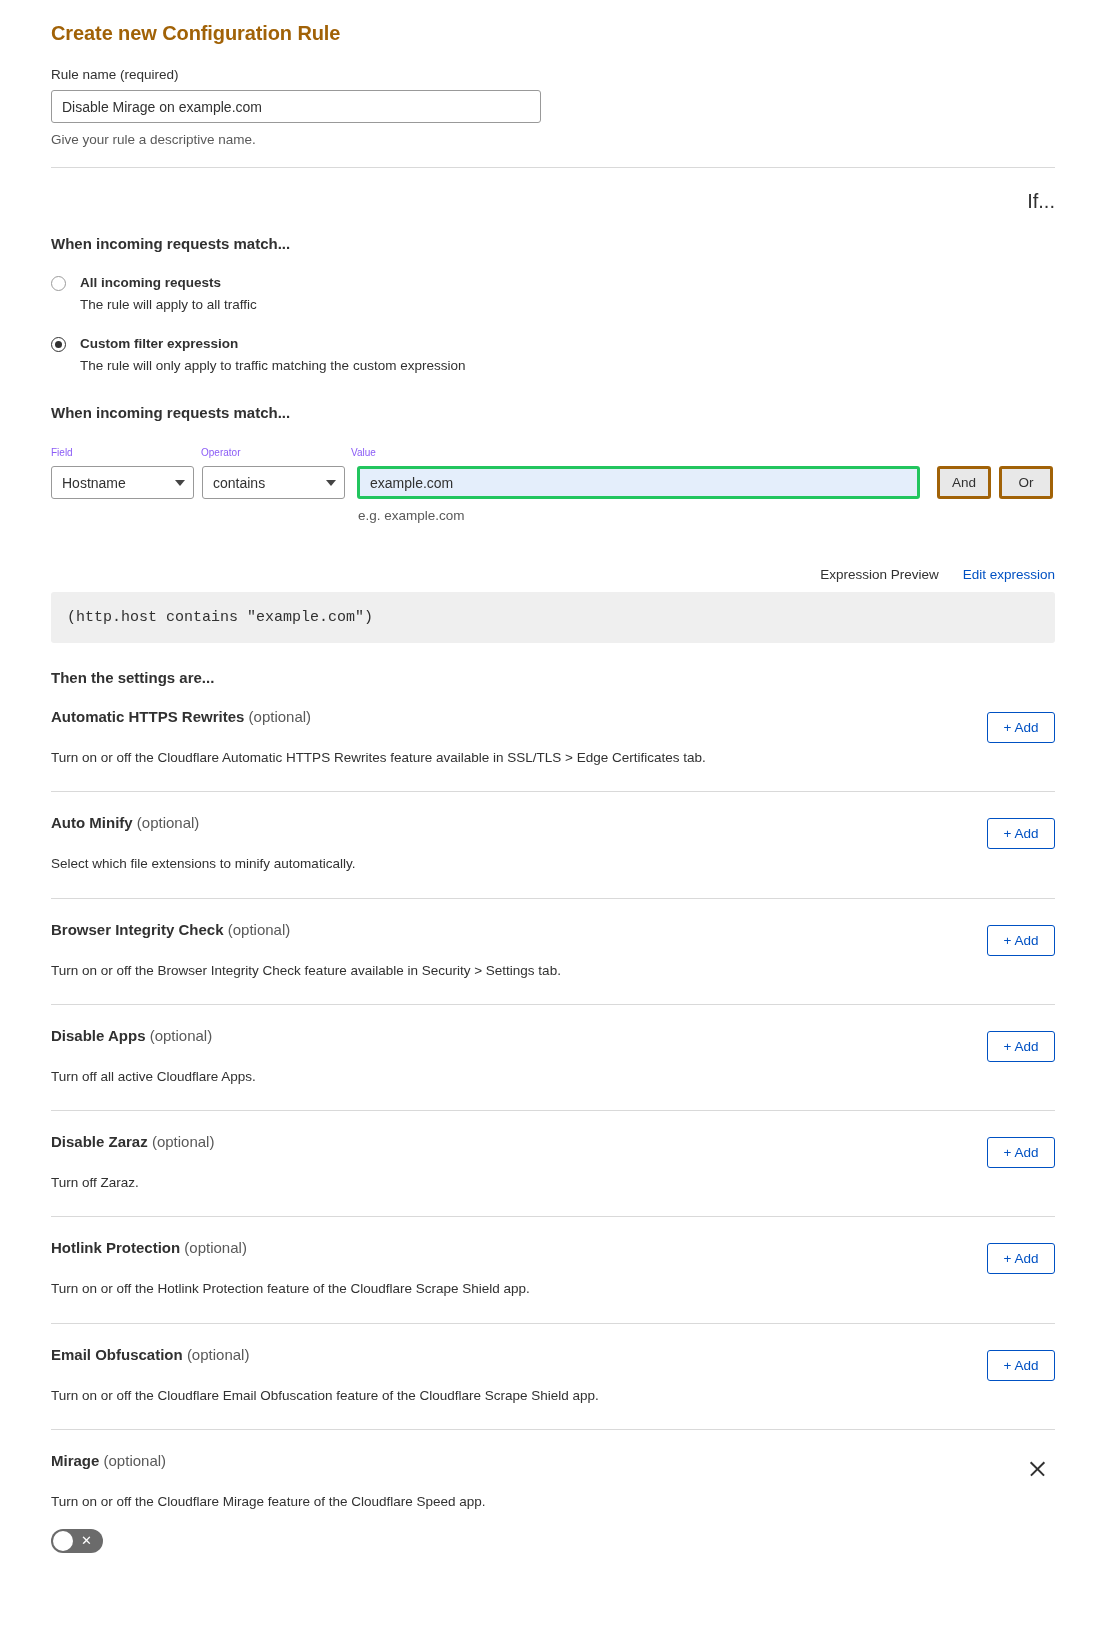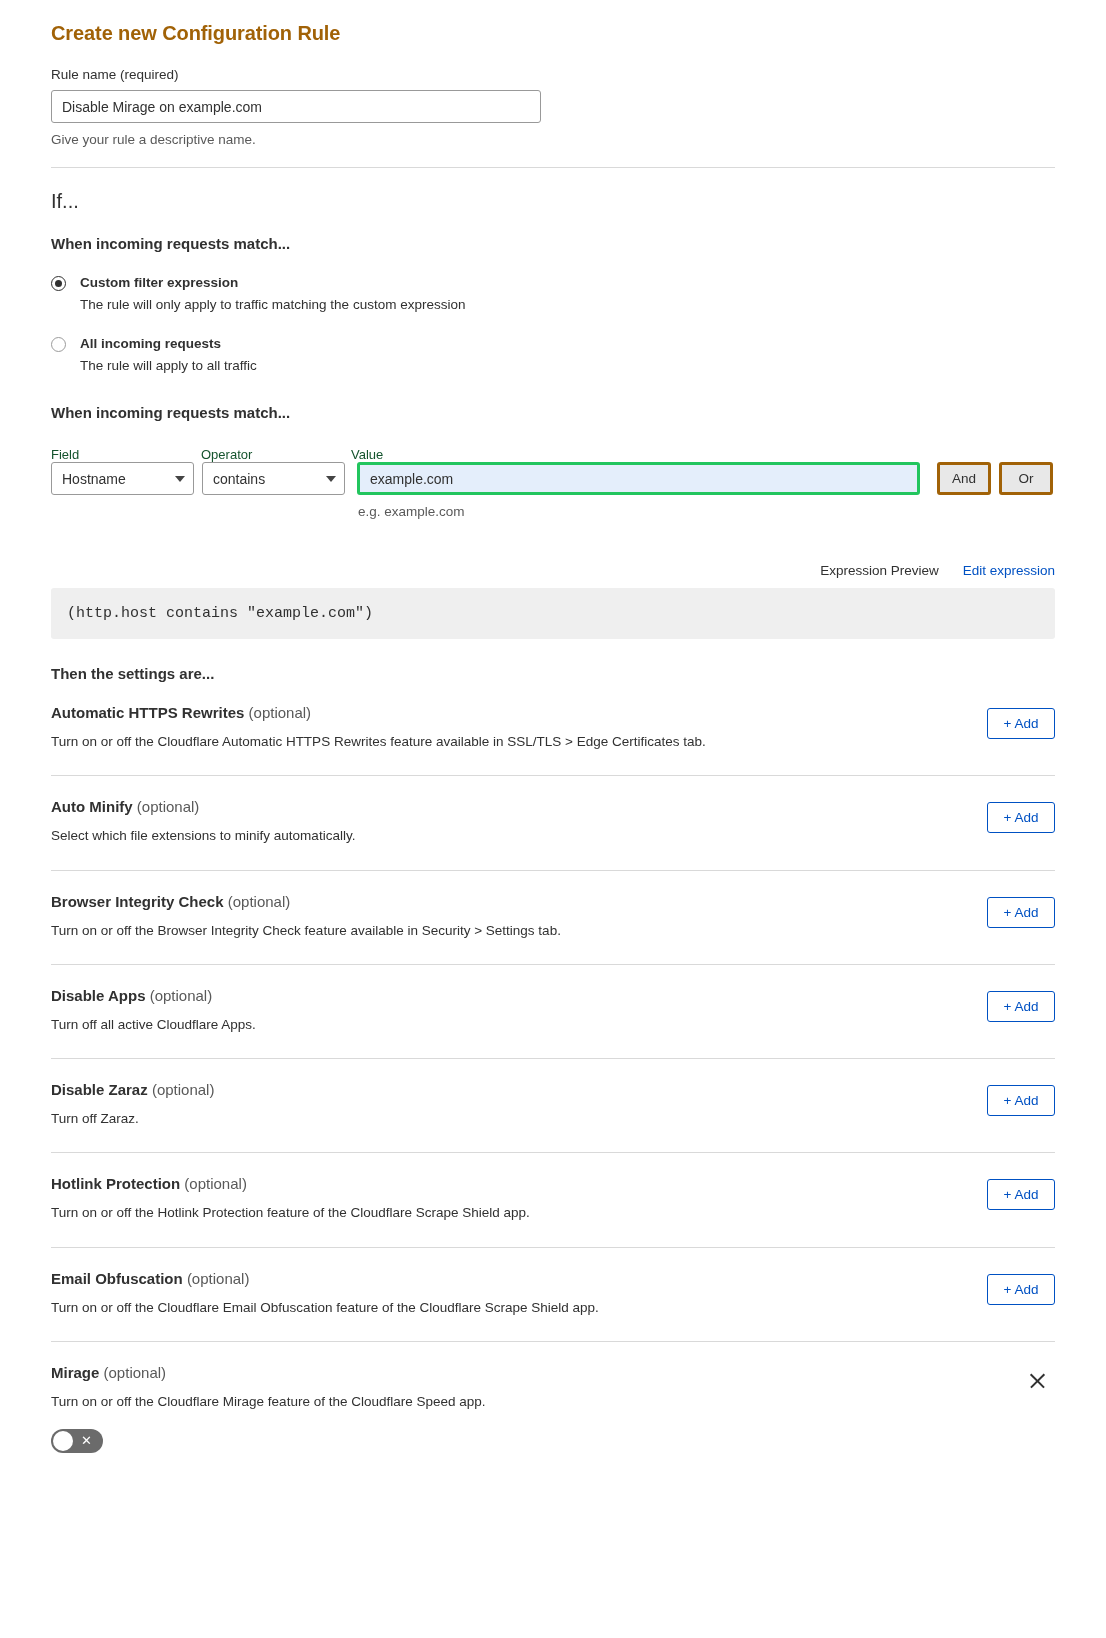--- a/index.html
+++ b/index.html
@@ -58,20 +58,21 @@
     border-top: 1px solid #d9d9d9;
     margin: 20px 0 0 0;
   }
 
   
   .section-if {
     font-size: 20px;
     font-weight: normal;
     color: #313131;
     margin: 22px 0 0 0;
+    text-align: right;
   }
   .subhead {
     font-size: 15px;
     font-weight: bold;
     color: #313131;
     margin: 22px 0 0 0;
   }
 
   .radio-row {
     display: flex;
@@ -112,22 +113,23 @@
     margin-top: 4px;
     line-height: 1.3;
   }
 
   
   .builder {
     margin-top: 26px;
   }
   .builder-labels {
     display: flex;
-    font-size: 13px;
-    color: #14532d;
+    font-size: 10px;
+    color: #8b5cf6;
+    margin-bottom: 8px;
   }
   .lbl-field { width: 150px; }
   .lbl-operator { width: 150px; }
   .lbl-value { flex: 1; }
 
   .builder-row {
     display: flex;
     align-items: flex-end;
   }
   .select-wrap {
@@ -244,21 +246,21 @@
     color: #313131;
     font-weight: bold;
   }
   .setting-title .opt {
     font-weight: normal;
     color: #595959;
   }
   .setting-desc {
     font-size: 13.5px;
     color: #313131;
-    margin-top: 12px;
+    margin-top: 24px;
     line-height: 1.35;
   }
   .add-btn {
     flex: none;
     width: 68px;
     height: 31px;
     border: 1px solid #0051c3;
     border-radius: 3px;
     background: #fff;
     color: #0051c3;
@@ -327,32 +329,32 @@
     <input class="text-input" type="text" value="Disable Mirage on example.com" style="">
     <div class="help-text">Give your rule a descriptive name.</div>
   </div>
 
   <hr class="divider">
 
   <div class="section-if">If...</div>
   <div class="subhead">When incoming requests match...</div>
 
   <div class="radio-row">
+    <div class="radio"></div>
+    <div class="radio-text">
+      <div class="radio-title">All incoming requests</div>
+      <div class="radio-desc">The rule will apply to all traffic</div>
+    </div>
+  </div>
+
+  <div class="radio-row">
     <div class="radio checked"></div>
     <div class="radio-text">
       <div class="radio-title">Custom filter expression</div>
       <div class="radio-desc">The rule will only apply to traffic matching the custom expression</div>
-    </div>
-  </div>
-
-  <div class="radio-row">
-    <div class="radio"></div>
-    <div class="radio-text">
-      <div class="radio-title">All incoming requests</div>
-      <div class="radio-desc">The rule will apply to all traffic</div>
     </div>
   </div>
 
   <div class="subhead" style="margin-top:30px;">When incoming requests match...</div>
 
   <div class="builder">
     <div class="builder-labels">
       <div class="lbl-field">Field</div>
       <div class="lbl-operator">Operator</div>
       <div class="lbl-value">Value</div>

